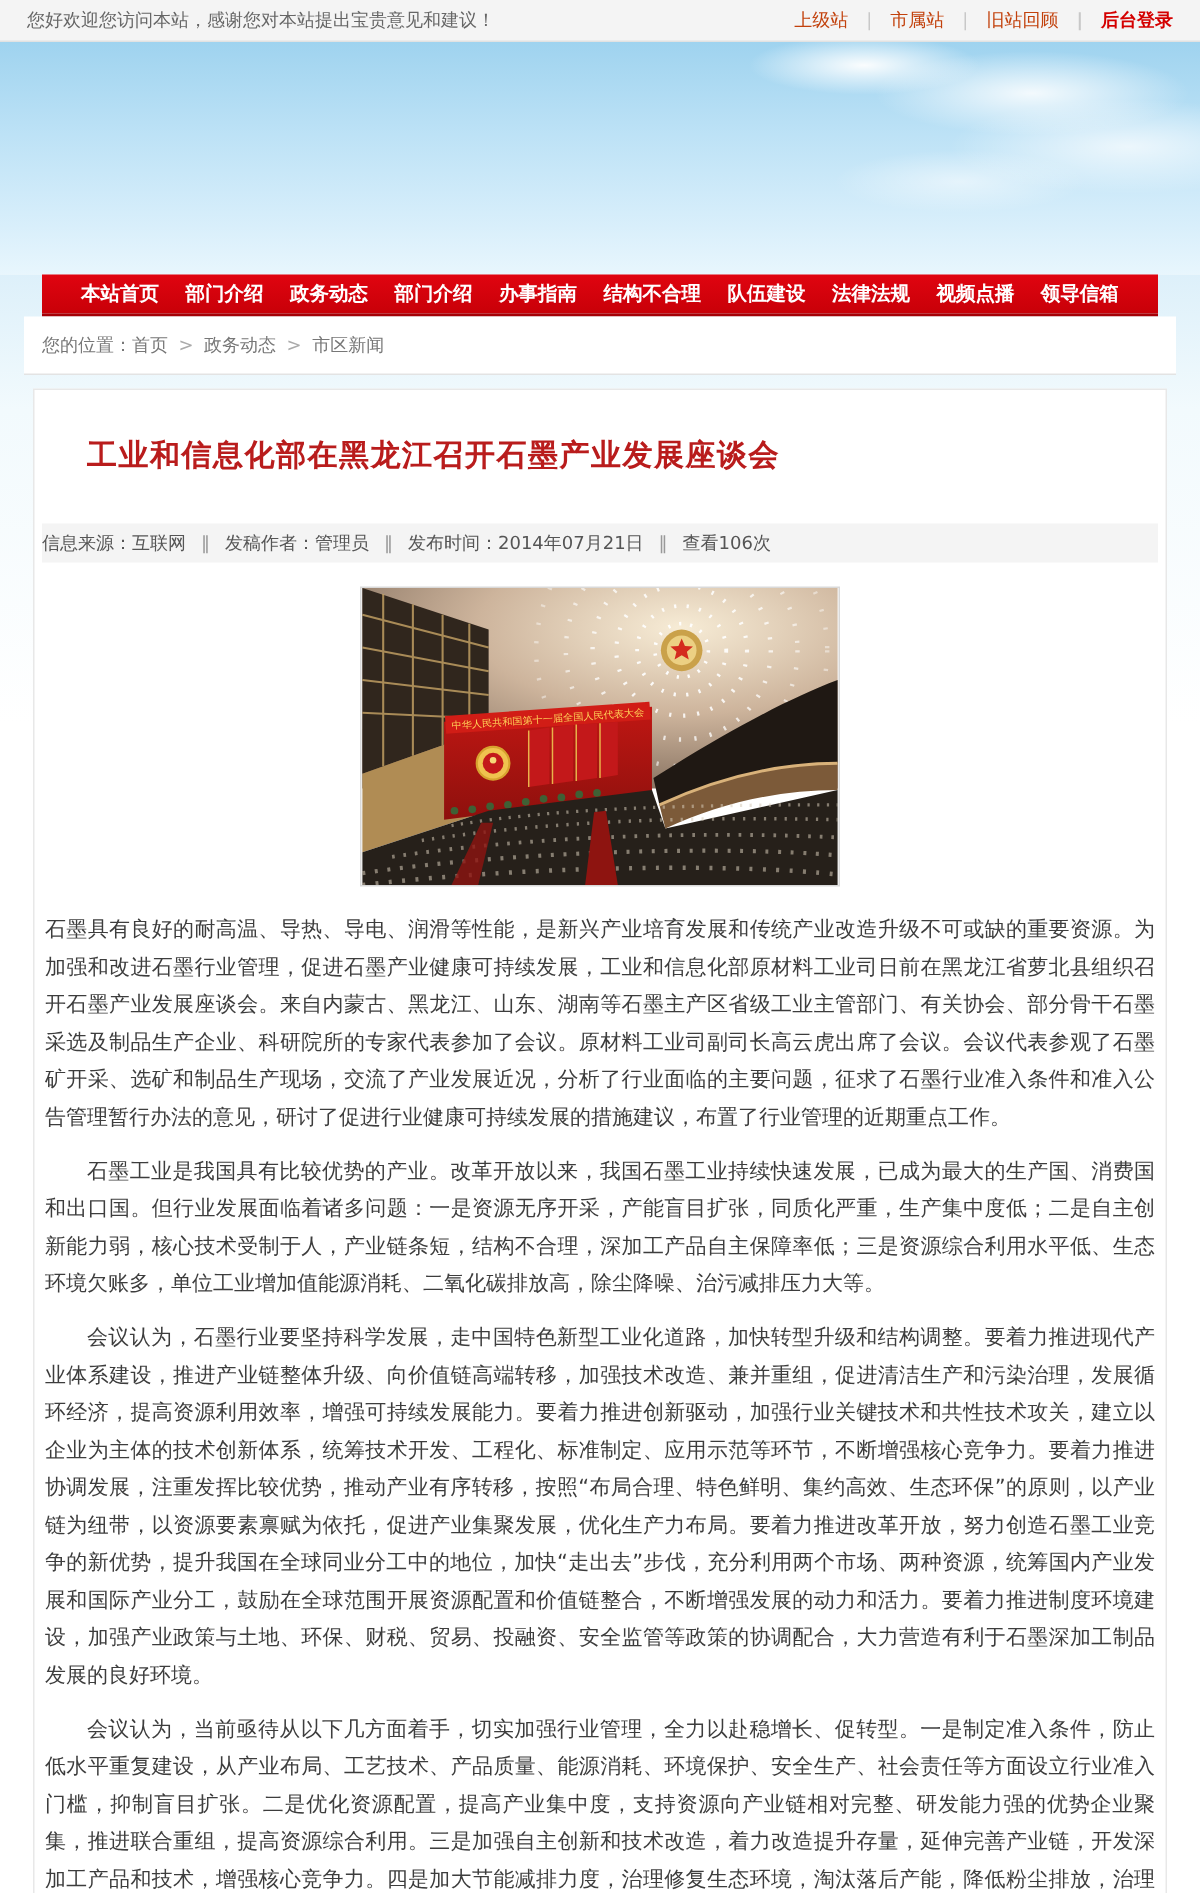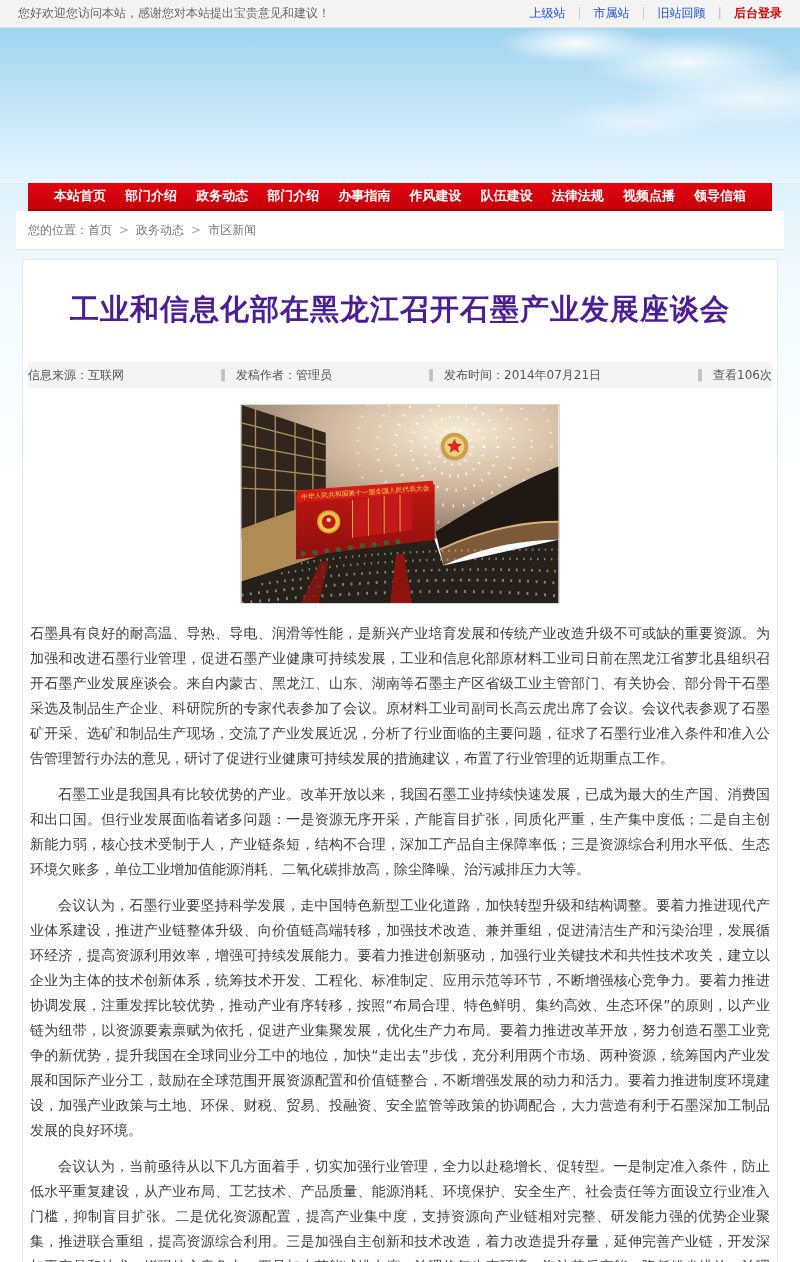--- a/index.html
+++ b/index.html
@@ -8,21 +8,21 @@
     font-family:"DejaVu Sans","Liberation Sans",sans-serif;
     font-size:12px; color:#333;
   }
   
   .topbar {
     height:28px; background:#f4f4f4; border-bottom:1px solid #e2e2e2;
     display:flex; align-items:center; justify-content:space-between;
     padding:4px 18px; color:#666;
   }
   .topbar-right { display:flex; align-items:center; }
-  .toplink { color:#1d4ed8; cursor:pointer; text-decoration:none; }
+  .toplink { color:#c2410c; cursor:pointer; text-decoration:none; }
   .toplink + .toplink::before { content:"|"; color:#c8c8c8; margin:0 12px; }
   .toplink.admin { color:#d40000; font-weight:bold;text-align:center; }
   
   .banner {
     height:155px;
     background:
       radial-gradient(ellipse 110px 28px at 72% 10%, rgba(255,255,255,.95), rgba(255,255,255,0) 70%),
       radial-gradient(ellipse 150px 40px at 86% 22%, rgba(255,255,255,.85), rgba(255,255,255,0) 70%),
       radial-gradient(ellipse 170px 45px at 94% 45%, rgba(255,255,255,.7), rgba(255,255,255,0) 70%),
       radial-gradient(ellipse 120px 30px at 80% 60%, rgba(255,255,255,.5), rgba(255,255,255,0) 70%),
@@ -51,26 +51,26 @@
     padding:10px 12px; color:#777;
   }
   .crumb { color:#777; cursor:pointer; }
   .crumb + .crumb::before { content:">"; color:#aaa; margin:0 7px; cursor:default; }
   
   .panel {
     margin:9px 22px 0; background:#ffffff; border:1px solid #e8e8e8;
     padding:0 5px 26px;
   }
   .article-title {
-    text-align:center; font-size:29px; font-weight:bold; color:#4c1d95;
+    font-size:20px; font-weight:bold; color:#b91c1c;
     padding:30px 30px 32px; letter-spacing:1px;
   }
   .meta-bar {
     background:#f4f4f4; height:26px; display:flex; align-items:center;
-    justify-content:space-between; color:#555; font-size:12px;
+    justify-content:flex-start; color:#555; font-size:12px;
   }
   .meta-item + .meta-item::before { content:"‖"; color:#999; margin:0 10px; }
   
   .article-figure { text-align:center; margin:16px 0 10px; }
   .article-figure svg {
     border:1px solid #d9d9d9; background:#fff; display:inline-block;
   }
   
   .article-body { padding:4px 2px 0; }
   .article-body p {
@@ -95,21 +95,21 @@
 <div class="banner"></div>
 
 <div class="page-lower">
 
   <div class="nav">
     <a class="nav-item">本站首页</a>
     <a class="nav-item">部门介绍</a>
     <a class="nav-item">政务动态</a>
     <a class="nav-item">部门介绍</a>
     <a class="nav-item">办事指南</a>
-    <a class="nav-item">作风建设</a>
+    <a class="nav-item">结构不合理</a>
     <a class="nav-item">队伍建设</a>
     <a class="nav-item">法律法规</a>
     <a class="nav-item">视频点播</a>
     <a class="nav-item">领导信箱</a>
   </div>
 
   <div class="breadbar">
     <span>您的位置：</span>
     <span class="crumb">首页</span>
     <span class="crumb">政务动态</span>

